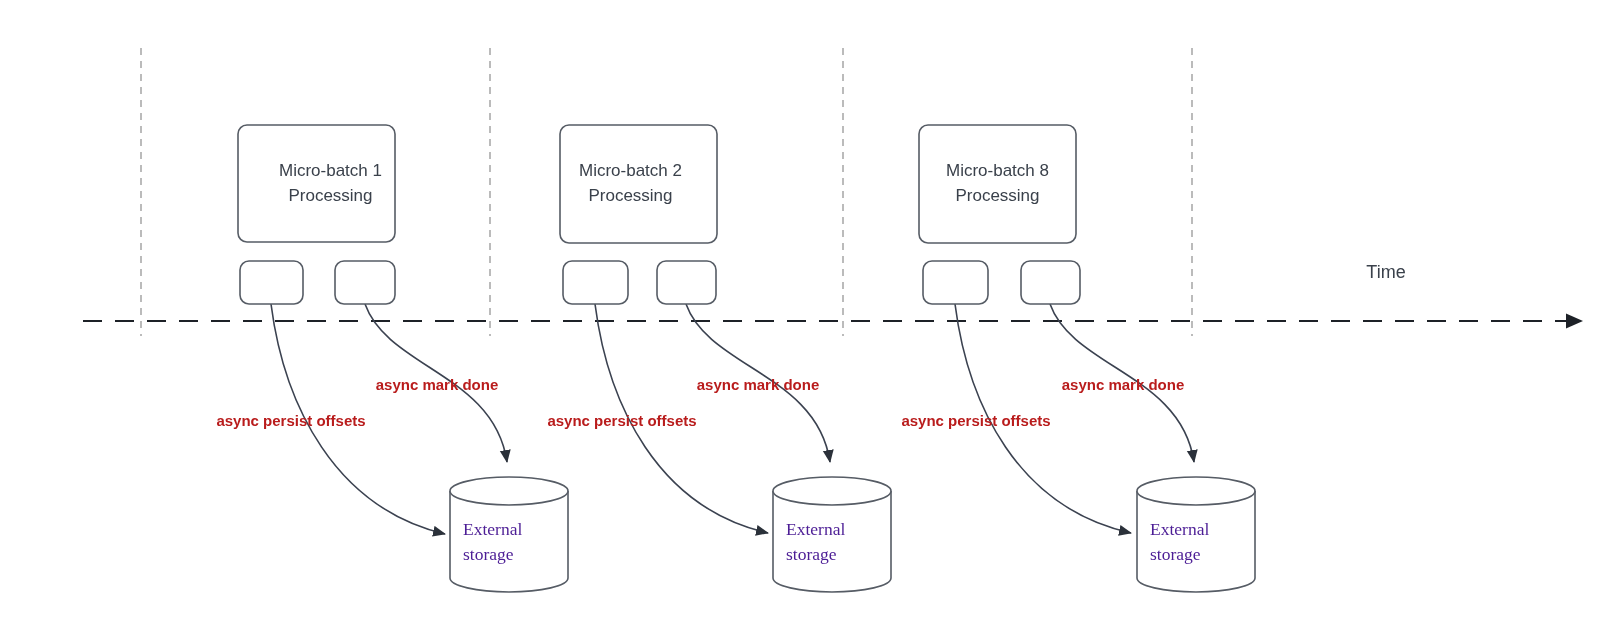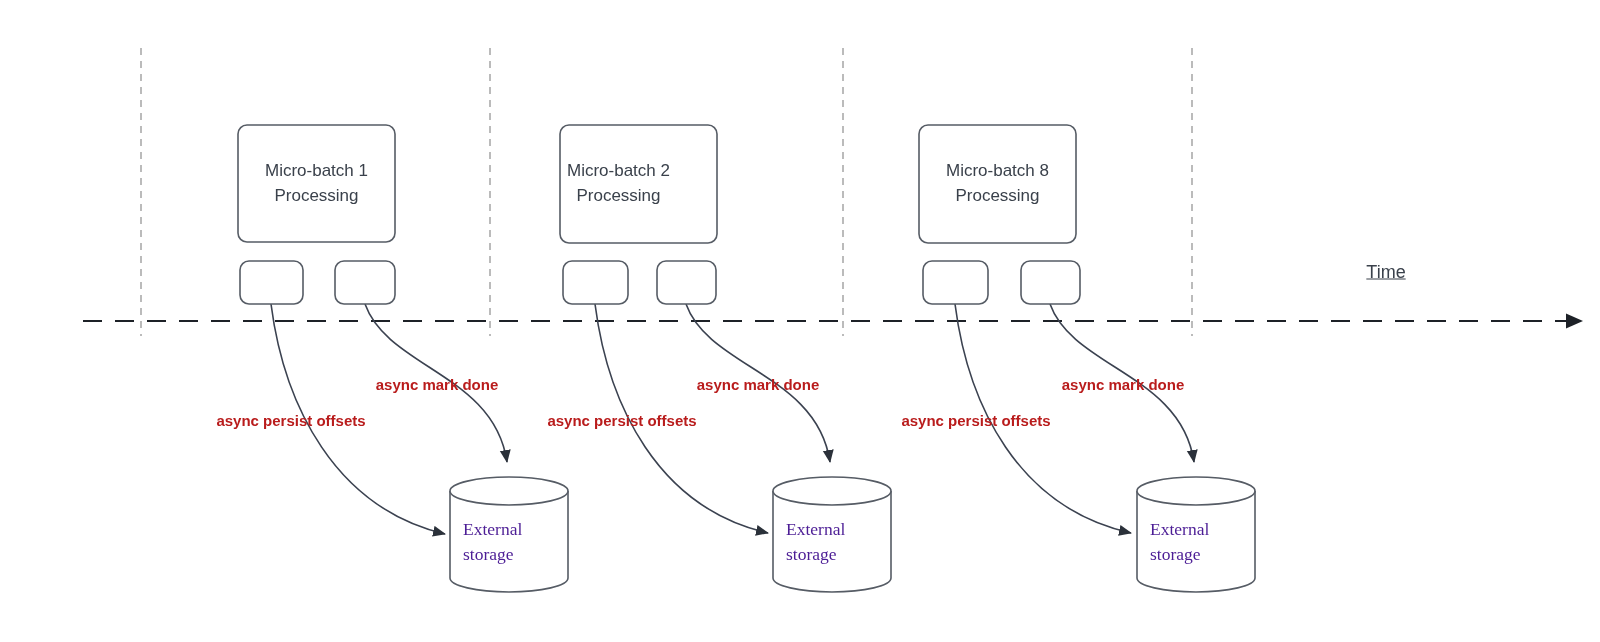--- a/index.html
+++ b/index.html
@@ -62,21 +62,20 @@
     font-size: 15px;
     font-weight: bold;
     color: #b91c1c;
     white-space: nowrap;
   }
   .time-label {
     left: 1386px;
     top: 272px;
     font-size: 18px;
     white-space: nowrap;
-    text-decoration: underline;
   }
 </style>
 </head>
 <body>
 
 <div class="canvas">
 
   <svg class="layer" width="1600" height="642" viewBox="0 0 1600 642">
     <defs>
       <marker id="arrowhead" markerUnits="userSpaceOnUse" markerWidth="14" markerHeight="12" refX="12" refY="5.5" orient="auto">
@@ -113,22 +112,22 @@
     <path d="M773,491 v87 a59,14 0 0 0 118,0 v-87" fill="#ffffff" stroke="#565c65" stroke-width="1.6"></path>
     <ellipse cx="832" cy="491" rx="59" ry="14" fill="#ffffff" stroke="#565c65" stroke-width="1.6"></ellipse>
 
     <rect x="919" y="125" width="157" height="118" rx="9" fill="#ffffff" stroke="#565c65" stroke-width="1.6"></rect>
     <rect x="923" y="261" width="65" height="43" rx="9" fill="#ffffff" stroke="#565c65" stroke-width="1.6"></rect>
     <rect x="1021" y="261" width="59" height="43" rx="9" fill="#ffffff" stroke="#565c65" stroke-width="1.6"></rect>
     <path d="M1137,491 v87 a59,14 0 0 0 118,0 v-87" fill="#ffffff" stroke="#565c65" stroke-width="1.6"></path>
     <ellipse cx="1196" cy="491" rx="59" ry="14" fill="#ffffff" stroke="#565c65" stroke-width="1.6"></ellipse>
   </svg>
 
-  <div class="box-label" style="left:238px">Micro-batch 1 Processing</div>
-  <div class="box-label" style="left:540px">Micro-batch 2 Processing</div>
+  <div class="box-label" style="left:252px">Micro-batch 1 Processing</div>
+  <div class="box-label" style="left:552px">Micro-batch 2 Processing</div>
   <div class="box-label" style="left:919px">Micro-batch 8 Processing</div>
 
   <div class="curve-label" style="left:291px; top:420px">async persist offsets</div>
   <div class="curve-label" style="left:437px; top:384px">async mark done</div>
 
   <div class="curve-label" style="left:622px; top:420px">async persist offsets</div>
   <div class="curve-label" style="left:758px; top:384px">async mark done</div>
 
   <div class="curve-label" style="left:976px; top:420px">async persist offsets</div>
   <div class="curve-label" style="left:1123px; top:384px">async mark done</div>

